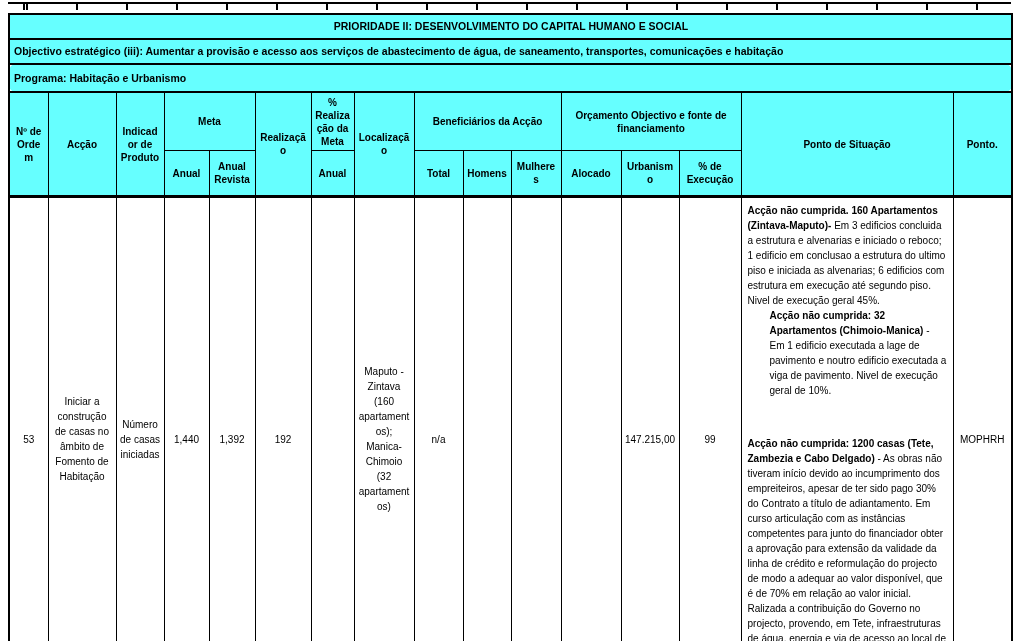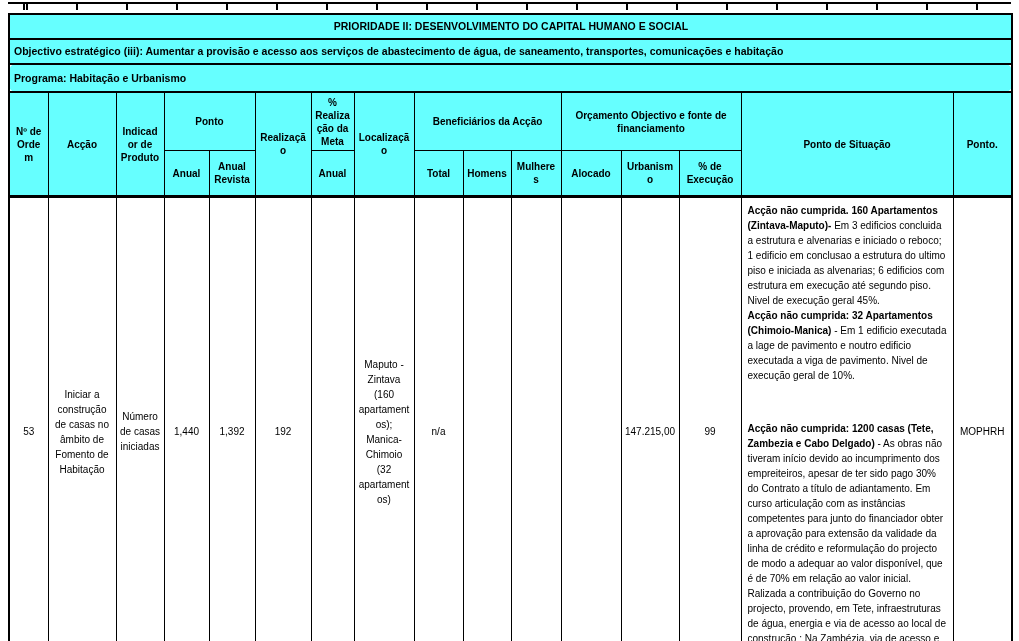--- a/index.html
+++ b/index.html
@@ -40,21 +40,21 @@
   tr.datarow td { border-top:3px solid var(--border); height:443px; font-size:10px; line-height:15px; }
   tr.band.title td { height:21px; }
   tr.band.obj td { height:21px; }
   tr.band.prog td { height:24px;border-radius:7px; }
   td.ponto {
     text-align:left; vertical-align:top; padding:5px 6px 4px 6px;
     font-size:10.5px; line-height:14px;
   }
   td.ponto p { margin:0; }
   td.ponto p:nth-child(1) { }
-  td.ponto p:nth-child(2) { margin-bottom:38px; }
+  td.ponto p:nth-child(2) { margin-bottom:38px;margin-left:22px; }
 </style>
 </head>
 <body>
 
 <div class="page">
 
   <div class="cutoff-ticks"></div>
 
   <table class="report">
     <colgroup>
@@ -84,21 +84,21 @@
       <td colspan="16">Objectivo estratégico (iii): Aumentar a provisão e acesso aos serviços de abastecimento de água, de saneamento, transportes, comunicações e habitação</td>
     </tr>
     <tr class="band prog">
       <td colspan="16">Programa: Habitação e Urbanismo</td>
     </tr>
 
     <tr class="hdr hdr1">
       <td rowspan="2">Nº de Ordem</td>
       <td rowspan="2">Acção</td>
       <td rowspan="2">Indicador de Produto</td>
-      <td colspan="2">Ponto</td>
+      <td colspan="2">Meta</td>
       <td rowspan="2">Realização</td>
       <td>% Realização da Meta</td>
       <td rowspan="2">Localização</td>
       <td colspan="3">Beneficiários da Acção</td>
       <td colspan="3">Orçamento Objectivo e fonte de financiamento</td>
       <td rowspan="2">Ponto de Situação</td>
       <td rowspan="2">Ponto.</td>
     </tr>
     <tr class="hdr hdr2">
       <td>Anual</td>

